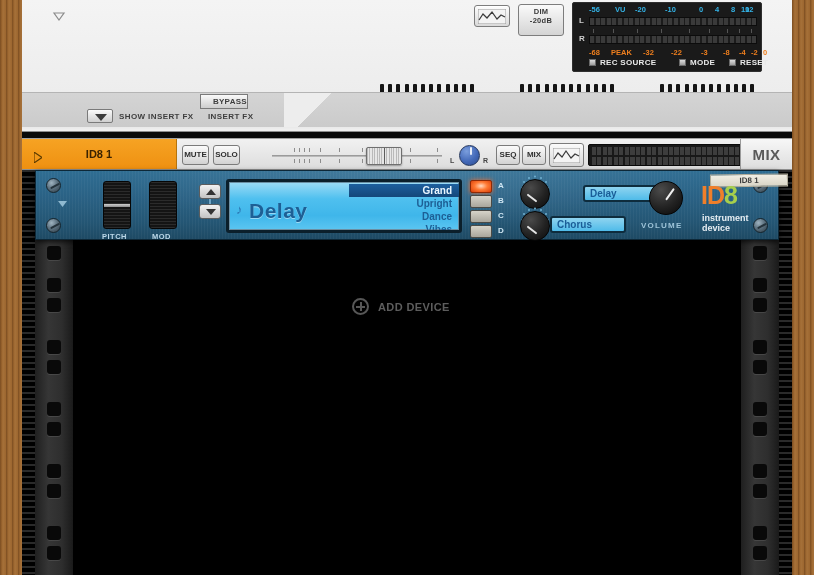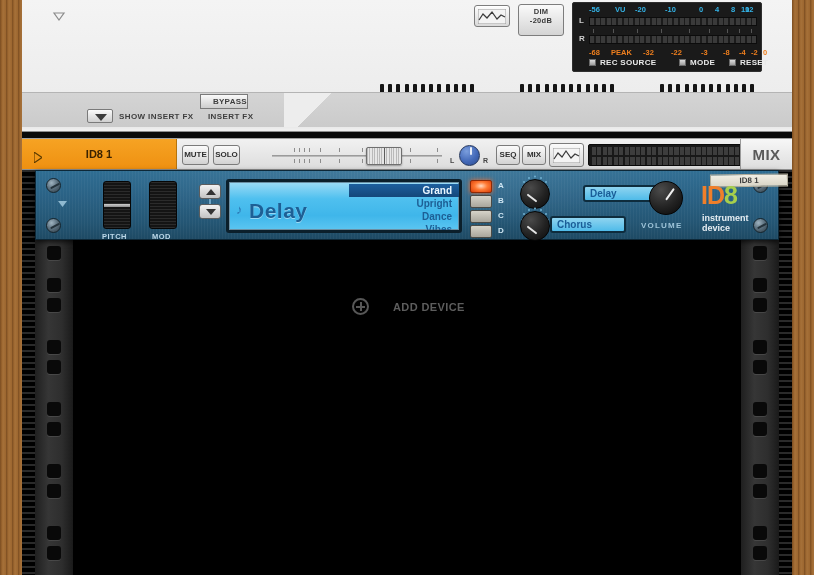--- a/index.html
+++ b/index.html
@@ -427,21 +427,21 @@
     background: linear-gradient(to bottom,#f1eee4,#d9d5c6);
     border: 1px solid #b3ae9c;
     transform: rotate(-0.8deg);
     font-size: 8px; font-weight: bold; color: #3b3b3b;
     text-align: center; line-height: 12px; cursor: pointer;
   }
 
   
   #add-device {
     position: absolute; left: 330px; top: 128px;
-    display: flex; align-items: center; gap: 24px; cursor: pointer;
+    display: flex; align-items: center; gap: 9px; cursor: pointer;
   }
   #add-icon {
     width: 17px; height: 17px; border-radius: 50%;
     border: 2px solid #575757; position: relative;
   }
   #add-icon::before, #add-icon::after {
     content:""; position: absolute; background:#575757;
   }
   #add-icon::before { left: 5.5px; top: 2px; width: 2px; height: 9px; }
   #add-icon::after { left: 2px; top: 5.5px; width: 9px; height: 2px; }

